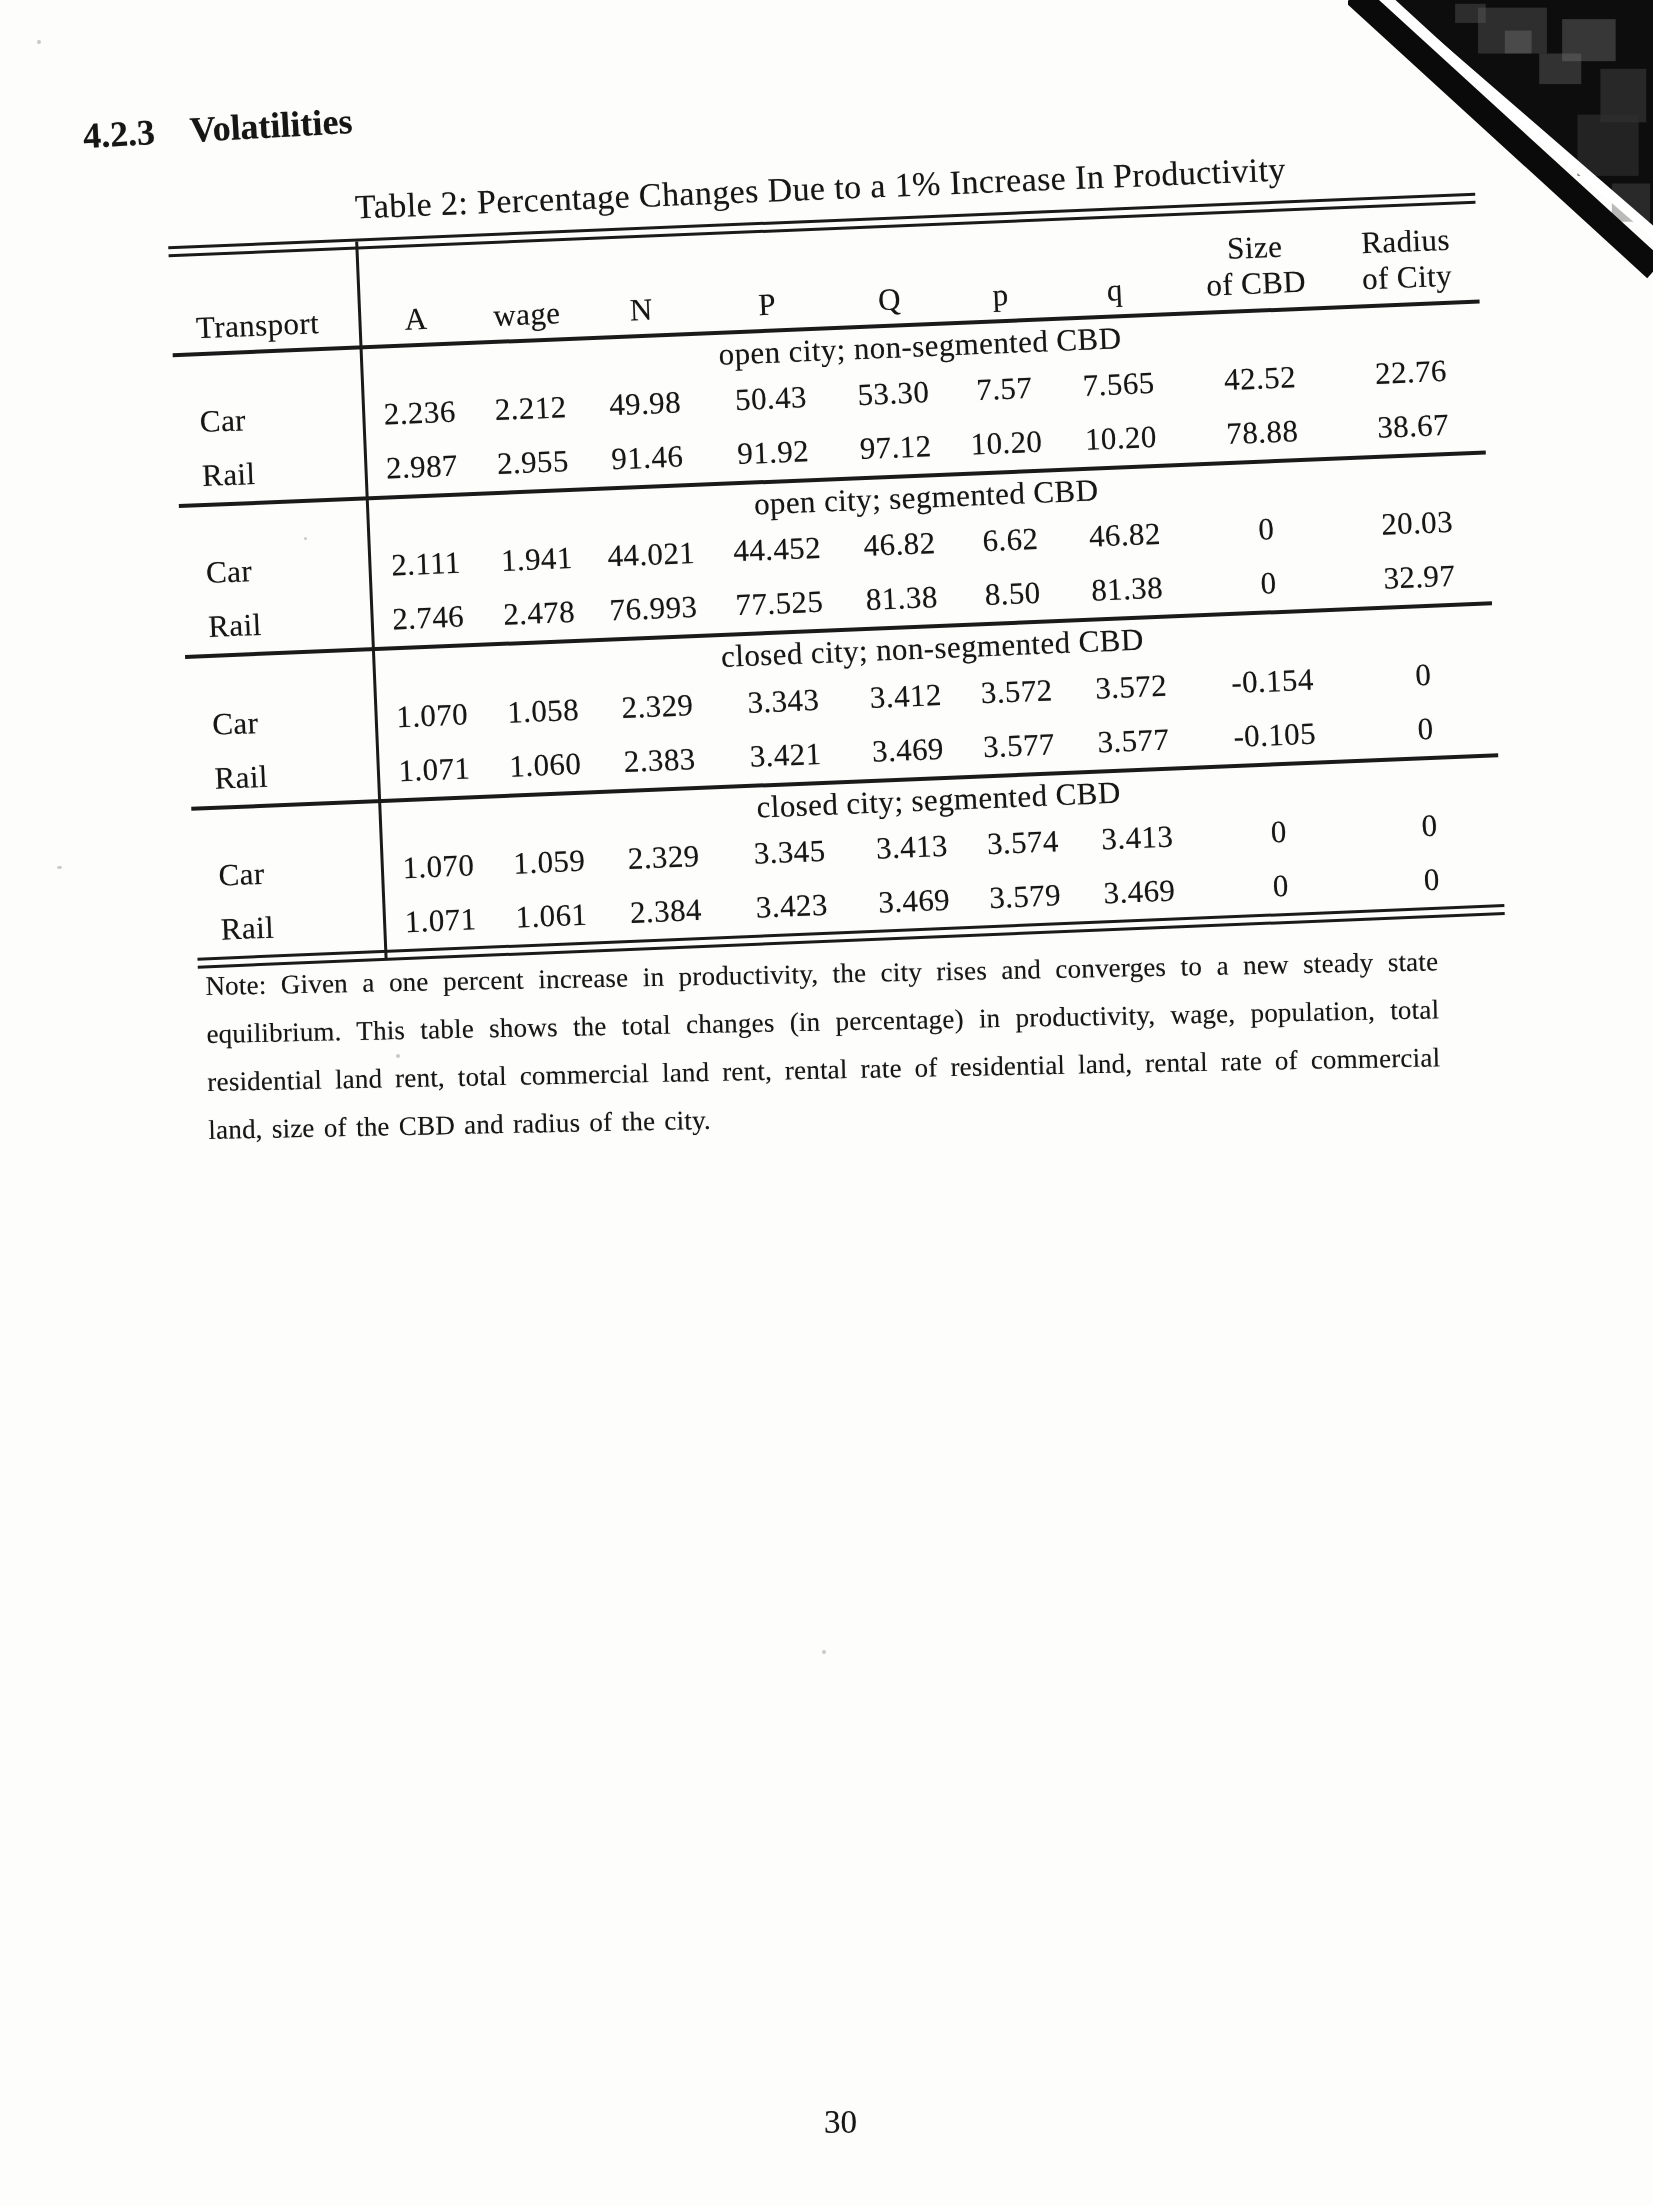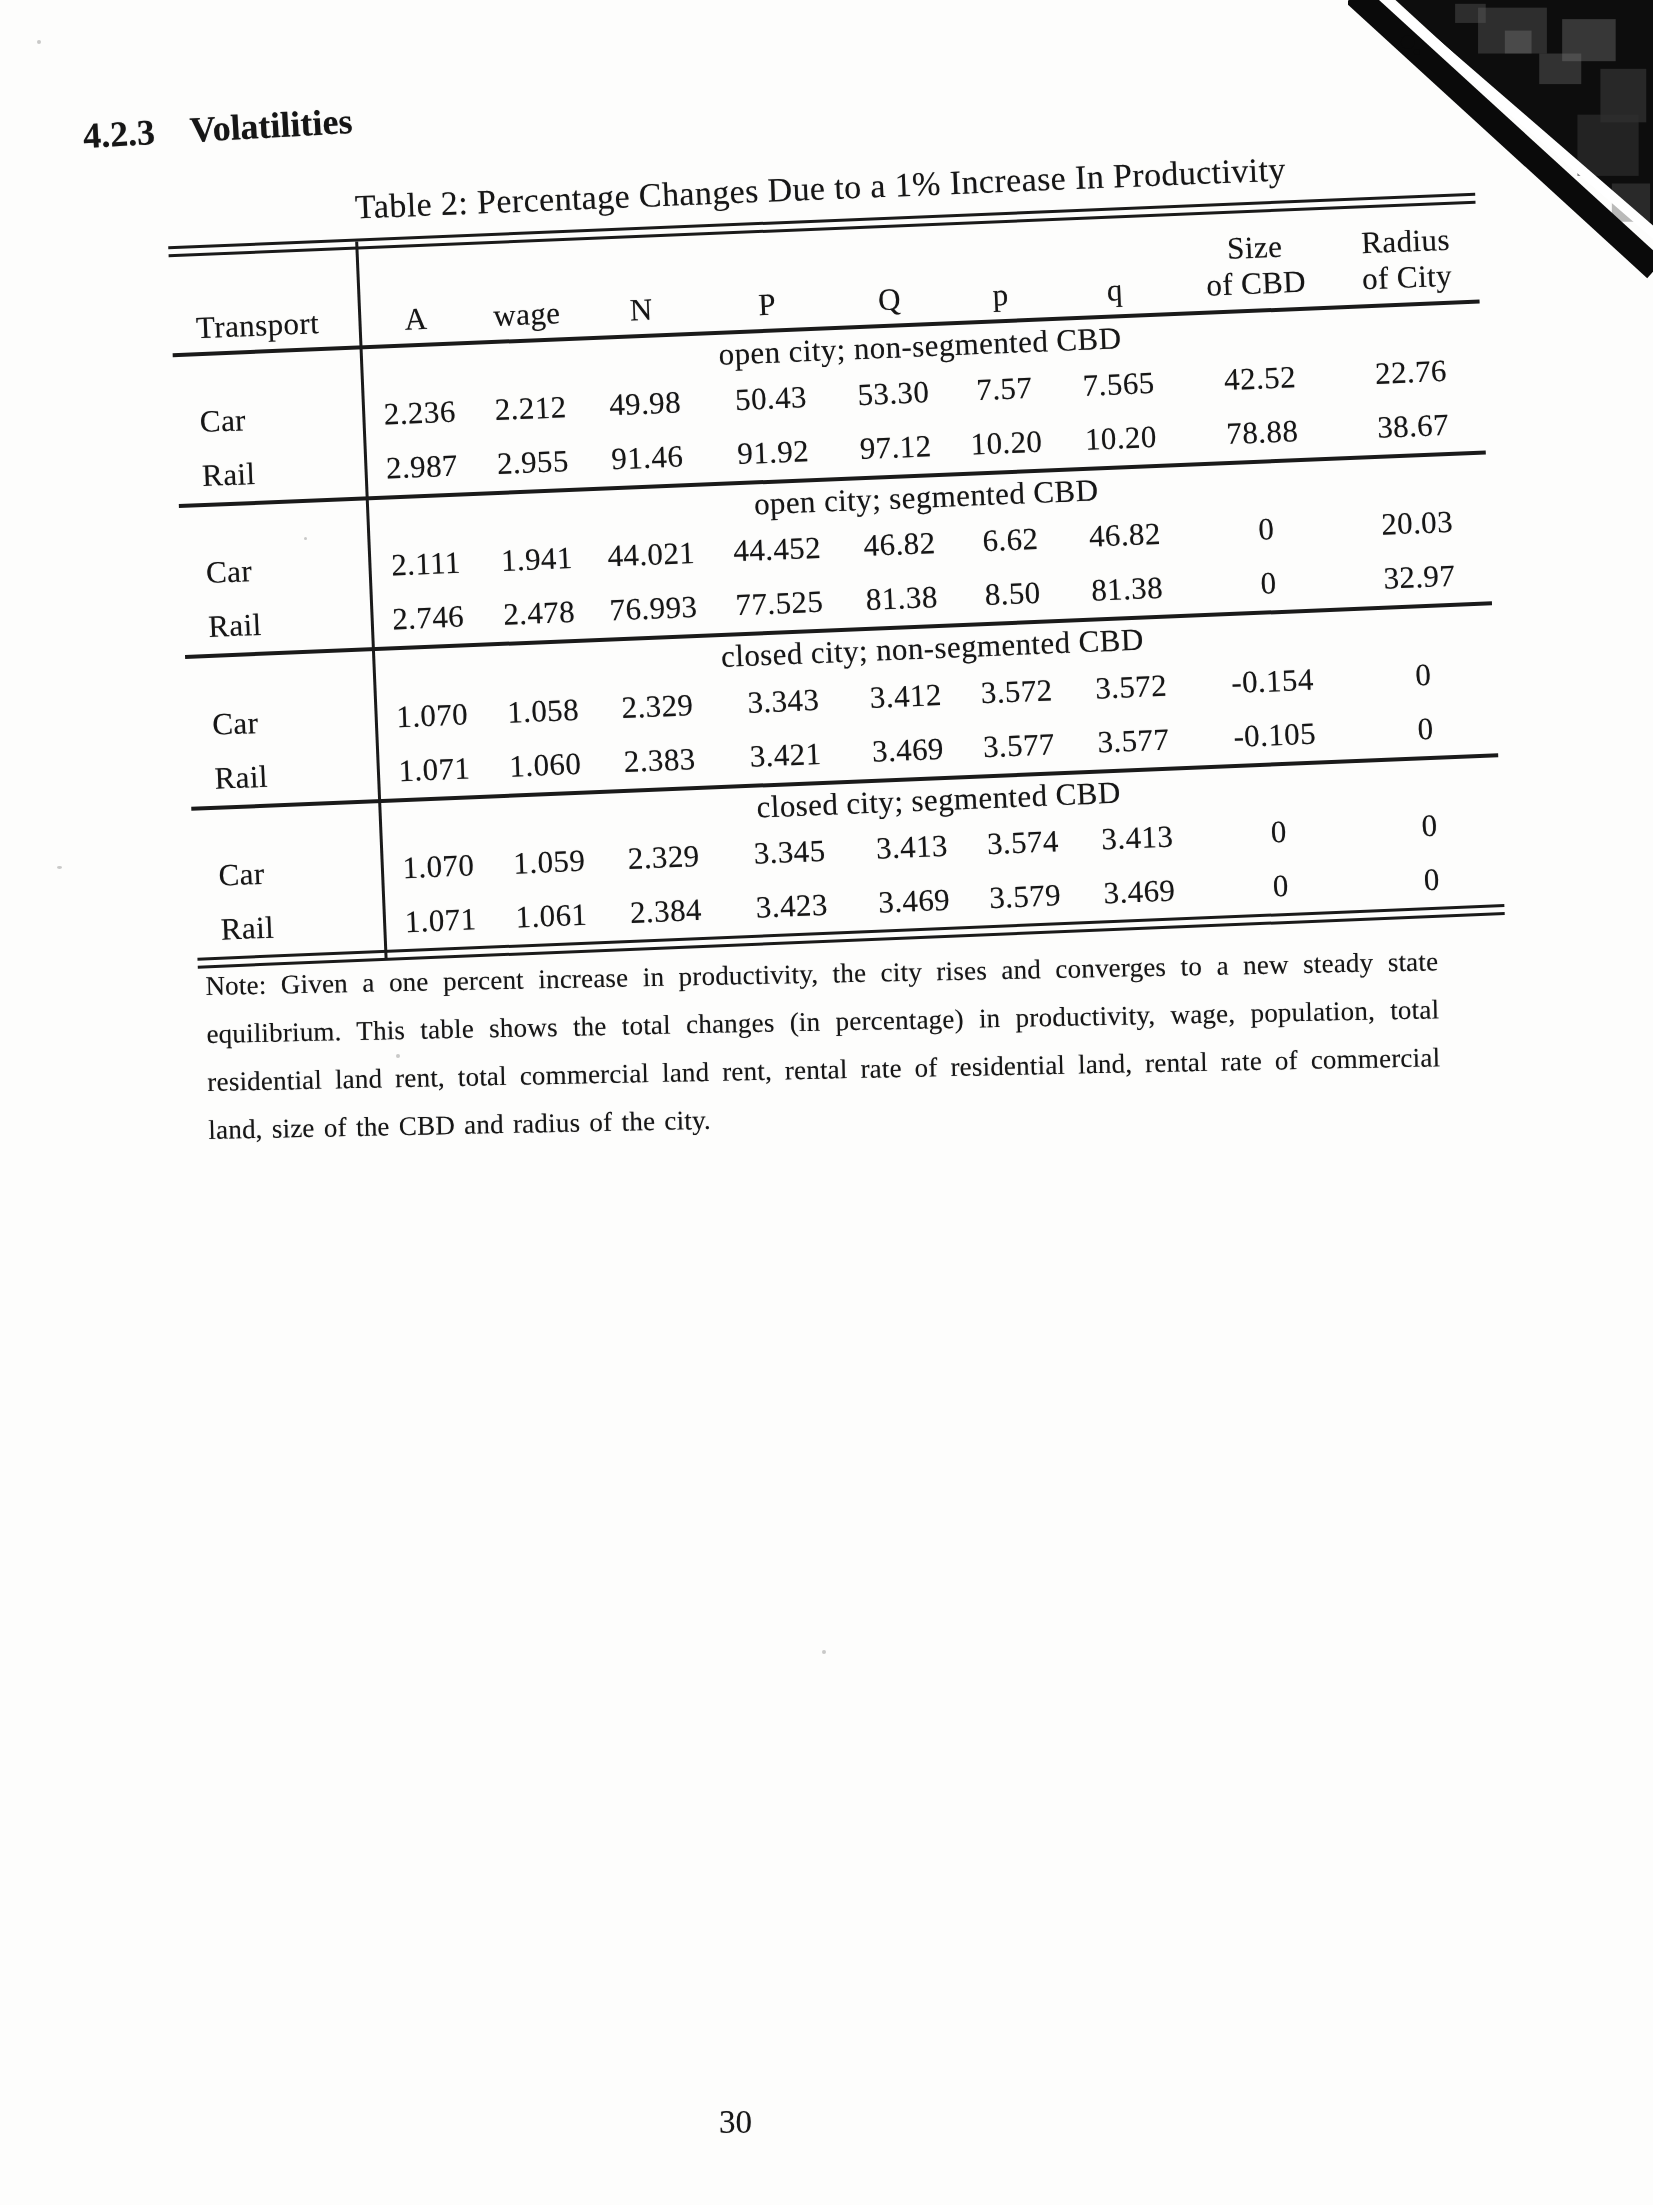--- a/index.html
+++ b/index.html
@@ -54,21 +54,21 @@
   .note{
     position:absolute;left:205px;top:962px;width:1233px;
     font-size:27px;line-height:48px;text-align:justify;
     word-spacing:2.3px;letter-spacing:0.2px;
     transform:rotate(-1.15deg);transform-origin:left top;
   }
 
   
   .pagenum{
     position:absolute;left:719px;top:2104px;width:138px;
-    text-align:left;font-size:33px;
+    text-align:right;font-size:33px;
   }
 
   
   .corner{position:absolute;top:0;right:0;}
   .speck{position:absolute;background:#8a8a8a;border-radius:50%;opacity:.45;}
   .sp1{left:37px;top:40px;width:3.8px;height:3.8px;}
   .sp2{left:57px;top:866px;width:5.4px;height:3.1px;}
   .sp3{left:396px;top:1054px;width:3.8px;height:3.8px;}
   .sp4{left:822px;top:1650px;width:3.8px;height:3.8px;}
   .sp5{left:304px;top:537px;width:3.1px;height:3.1px;}

